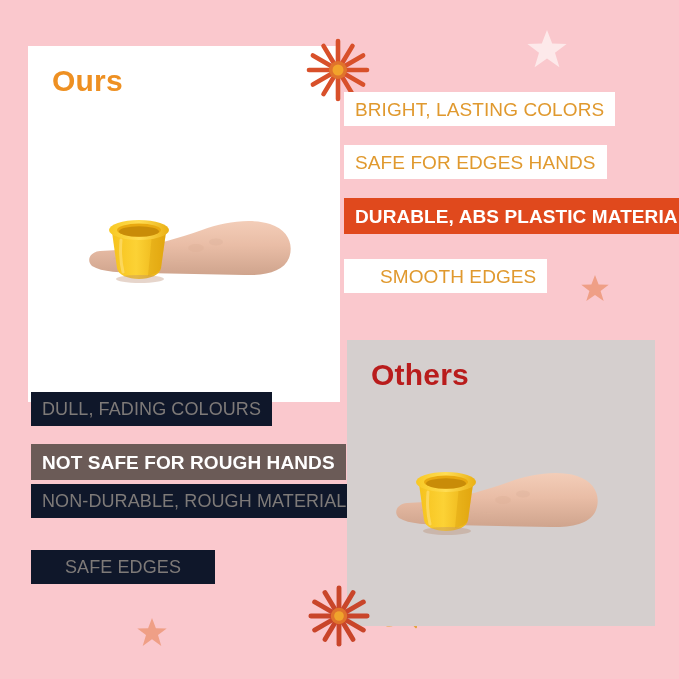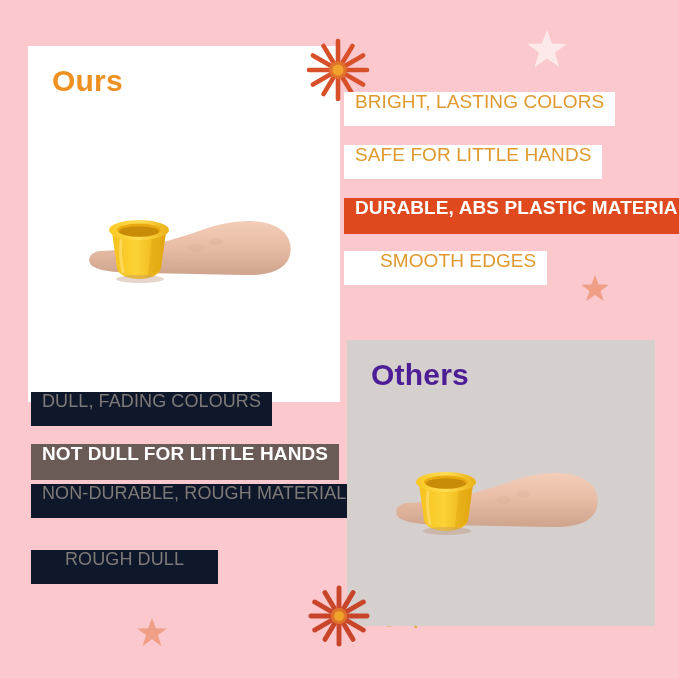--- a/index.html
+++ b/index.html
@@ -53,36 +53,37 @@
   }
   .panel-title {
     position: absolute;
     left: 24px;
     top: 18px;
     font-size: 30px;
     font-weight: bold;
     letter-spacing: 0.2px;
   }
   .panel-ours .panel-title { color: #ee9022; }
-  .panel-others .panel-title { color: #4c1d95; }
+  .panel-others .panel-title { color: #b91c1c; }
 
   
   .photo {
     position: absolute;
     width: 214px;
     height: 96px;
   }
   .photo-ours   { left: 56px; top: 150px; }
   .photo-others { left: 44px; top: 108px; }
 
   
   .label {
     position: absolute;
     box-sizing: border-box;
     display: flex;
+    align-items: center;
     white-space: nowrap;
     height: 34px;
   }
   .label .txt {
     display: block;
     line-height: 1;
   }
 
   
   .label-plain-ours {
@@ -215,45 +216,45 @@
     </g>
     <circle cx="34" cy="34" r="9" fill="#e0732c"></circle>
     <circle cx="34" cy="34" r="5.5" fill="#f2a32b"></circle>
   </svg>
 
   <div class="label label-plain-ours" style="left:344px; top:92px;">
     <span class="txt">BRIGHT, LASTING COLORS</span>
   </div>
 
   <div class="label label-plain-ours" style="left:344px; top:145px;">
-    <span class="txt">SAFE FOR LITTLE HANDS</span>
+    <span class="txt">SAFE FOR EDGES HANDS</span>
   </div>
 
   <div class="label label-hl-ours" style="left:344px; top:198px;">
     <span class="txt">DURABLE, ABS PLASTIC MATERIAL</span>
   </div>
 
-  <div class="label label-plain-ours" style="left:344px; top:251px;padding-left:36px;">
+  <div class="label label-plain-ours" style="left:344px; top:259px;padding-left:36px;">
     <span class="txt">SMOOTH EDGES</span>
   </div>
 
   <div class="label label-plain-others" style="left:31px; top:392px;">
     <span class="txt">DULL, FADING COLOURS</span>
   </div>
 
   <div class="label label-hl-others" style="left:31px; top:444px;">
-    <span class="txt">NOT DULL FOR LITTLE HANDS</span>
+    <span class="txt">NOT SAFE FOR ROUGH HANDS</span>
   </div>
 
   <div class="label label-plain-others" style="left:31px; top:484px;">
     <span class="txt">NON-DURABLE, ROUGH MATERIAL</span>
   </div>
 
   <div class="label label-plain-others" style="left:31px; top:550px; padding:0 34px;">
-    <span class="txt">ROUGH DULL</span>
+    <span class="txt">SAFE EDGES</span>
   </div>
 
   <div class="panel panel-others">
     <div class="panel-title">Others</div>
 
     <svg class="photo photo-others" viewBox="0 0 214 96" preserveAspectRatio="xMidYMid meet">
       <defs>
         <linearGradient id="skinB" x1="0" y1="0" x2="0" y2="1">
           <stop offset="0%" stop-color="#f3cdb8"></stop>
           <stop offset="45%" stop-color="#e9bda6"></stop>

